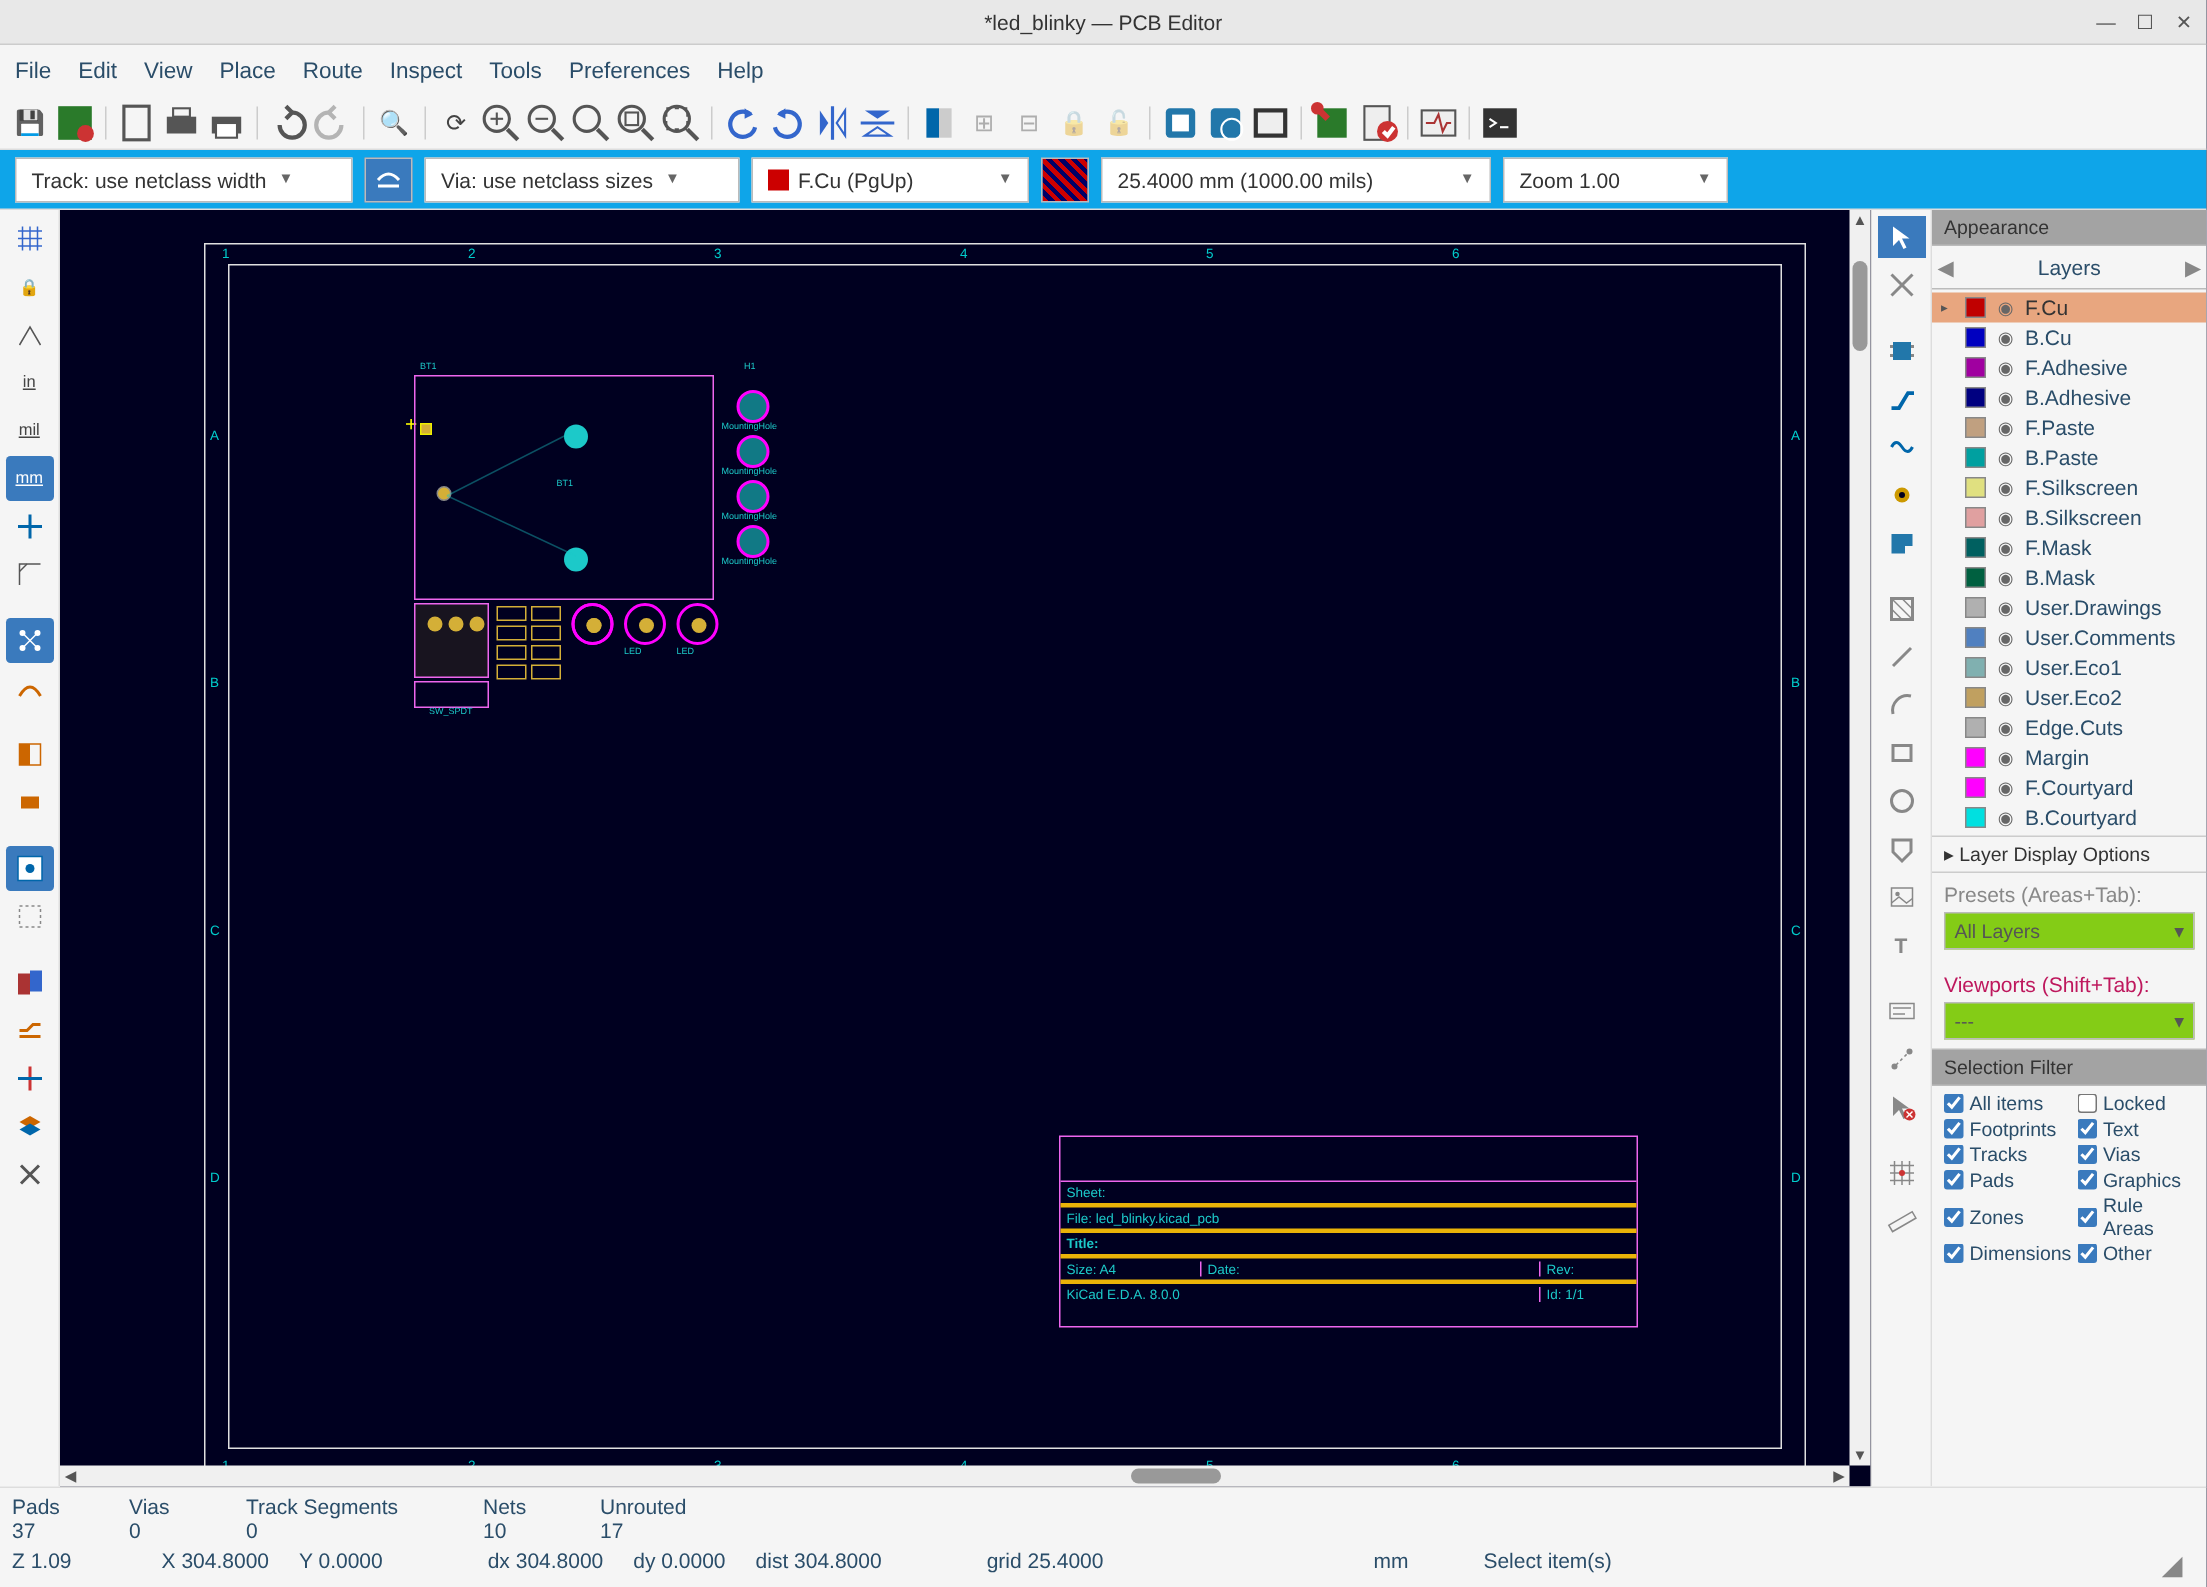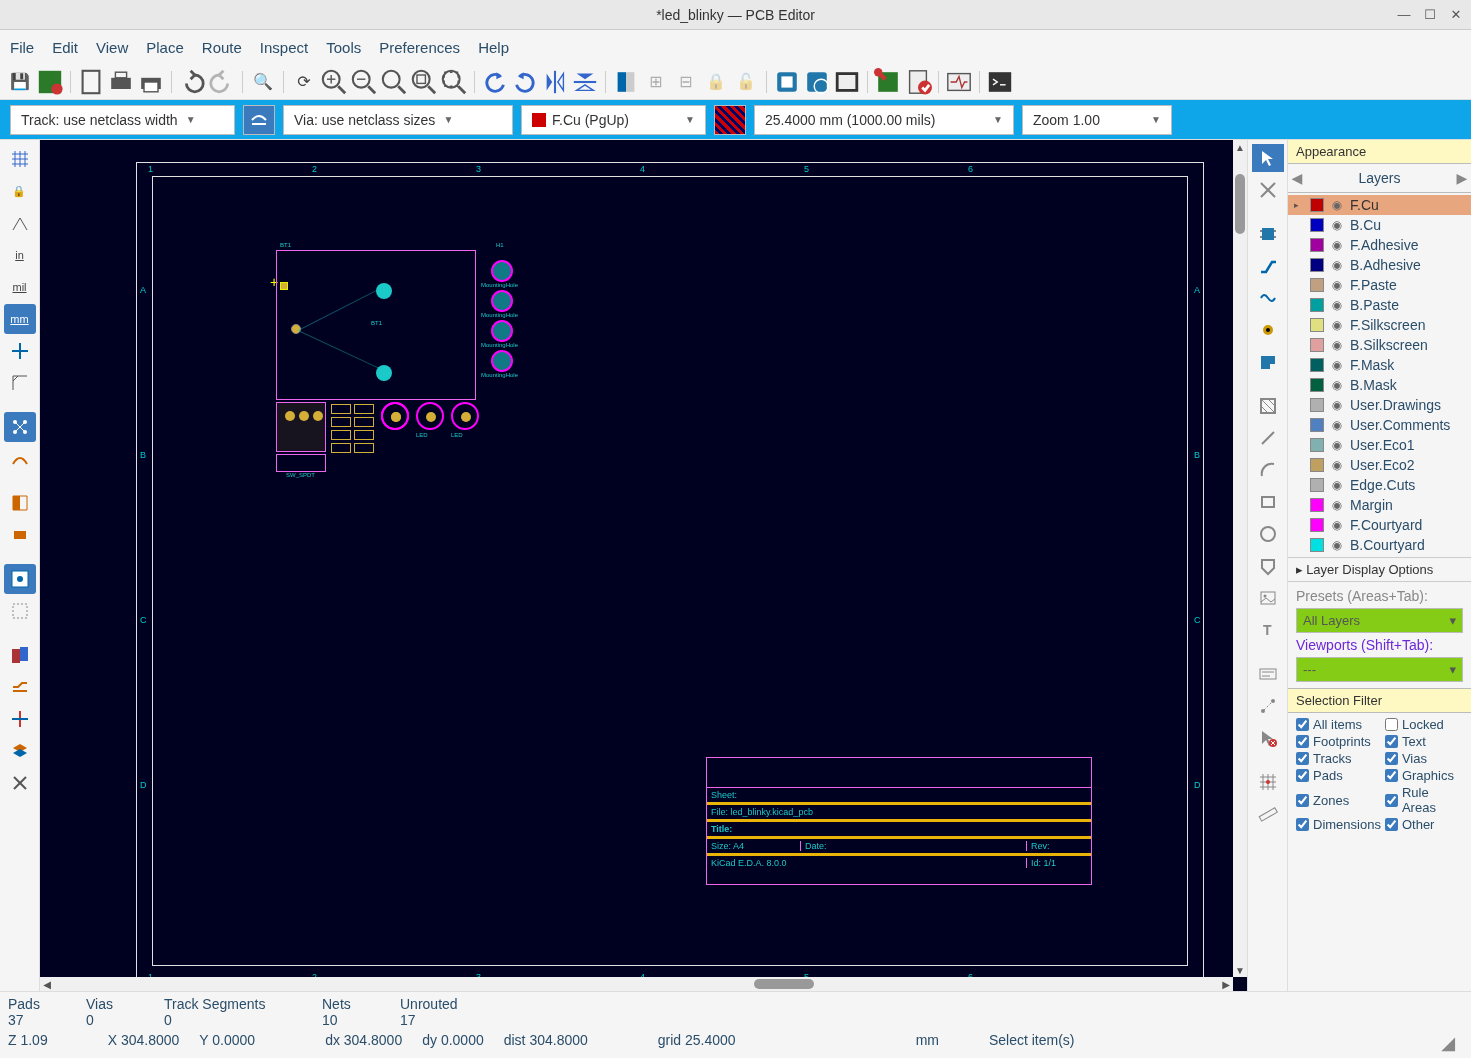--- a/index.html
+++ b/index.html
@@ -14,21 +14,21 @@
 .menubar span { cursor: pointer; }
 
 .toolbar { background: #f5f5f5; height: 36px; display: flex; align-items: center; padding: 0 6px; gap: 2px; border-bottom: 1px solid #ddd; }
 .toolbar .tbtn { width: 28px; height: 28px; display: flex; align-items: center; justify-content: center; font-size: 16px; color: #444; cursor: pointer; }
 .toolbar .sep { width: 1px; height: 22px; background: #ccc; margin: 0 4px; }
 
 .dropbar { background: #0ea5e9; height: 40px; display: flex; align-items: center; padding: 0 10px; gap: 8px; border-bottom: 1px solid #ddd; }
 .dropbar .dd { border: 1px solid #bbb; background: #fff; height: 30px; display: flex; align-items: center; padding: 0 10px; font-size: 14px; color: #333; position: relative; }
 .dropbar .dd .caret { margin-left: 8px; color: #666; font-size: 10px; }
 .dropbar .dd.track { width: 225px; }
-.dropbar .dd.via { width: 230px; }
+.dropbar .dd.via { width: 210px; }
 .dropbar .dd.layer { width: 185px; }
 .dropbar .dd.grid { width: 260px; }
 .dropbar .dd.zoom { width: 150px; }
 .dropbar .iconbtn { width: 32px; height: 30px; border: 1px solid #bbb; background: #fff; display: flex; align-items: center; justify-content: center; }
 .dropbar .layer .sw { width: 14px; height: 14px; background: #c00; margin-right: 6px; }
 .dropbar .hatch { width: 32px; height: 30px; background: repeating-linear-gradient(45deg, #c00, #c00 3px, #006 3px, #006 6px); border: 1px solid #bbb; }
 
 .workarea { flex: 1; display: flex; background: #fff; overflow: hidden; }
 
 .left-tools { width: 40px; background: #f5f5f5; display: flex; flex-direction: column; align-items: center; padding-top: 4px; gap: 2px; border-right: 1px solid #ddd; }
@@ -68,21 +68,21 @@
 .vscroll { position: absolute; right: 0; top: 0; bottom: 14px; width: 14px; background: #f0f0f0; display:flex; flex-direction:column;}
 .vscroll .thumb { background: #999; height: 60px; width: 10px; margin: 2px; border-radius: 5px; }
 .vscroll .arrow { height:14px; display:flex; align-items:center; justify-content:center; font-size:10px; color:#555;}
 
 .right-tools { width: 40px; background: #f5f5f5; display: flex; flex-direction: column; align-items: center; padding-top: 4px; gap: 4px; border-left: 1px solid #ddd; }
 .right-tools .rbtn { width: 32px; height: 28px; display: flex; align-items: center; justify-content: center; cursor: pointer; }
 .right-tools .rbtn.active { background: #3a7abd; }
 .right-tools .rbtn svg { width:20px; height:20px; }
 
 .right-panel { width: 184px; background: #f5f5f5; display: flex; flex-direction: column; border-left: 1px solid #ddd; font-size: 14px; }
-.right-panel .panel-h { background: #fef9c3; padding: 4px 8px; font-size: 13px; border-bottom: 1px solid #bbb; color: #333; }
+.right-panel .panel-h { background: #a3a3a3; padding: 4px 8px; font-size: 13px; border-bottom: 1px solid #bbb; color: #333; }
 .right-panel .tab-head { display: flex; align-items: center; border-bottom: 1px solid #bbb; }
 .right-panel .tab-head .tab { flex: 1; text-align: center; padding: 6px 0; color: #2a4d69; }
 .right-panel .tab-head .arrow { width: 18px; text-align: center; color: #888; cursor:pointer; }
 .right-panel .layers { flex:0 0 auto; overflow-y: auto; padding: 2px 0; }
 .right-panel .layer-row { display: flex; align-items: center; gap: 6px; padding: 2px 6px; font-size: 14px; color: #2a4d69; }
 .right-panel .layer-row.active { background: #e8a67f; color: #333; }
 .right-panel .layer-row .tri { width: 10px; font-size: 9px; color: #555; }
 .right-panel .layer-row .sw { width: 14px; height: 14px; border: 1px solid #888; flex-shrink: 0; }
 .right-panel .layer-row .vis { width: 14px; height: 14px; flex-shrink:0; font-size:12px; color:#666; display:flex;align-items:center;justify-content:center;}
 .right-panel .ldopt { padding: 4px 8px; font-size: 13px; border-top: 1px solid #ccc; cursor:pointer;}
@@ -798,21 +798,21 @@
           <span>B.Courtyard</span>
         </div>
       </div>
     <div class="ldopt">▸ <span>Layer Display Options</span></div>
     <div class="presets">
       <div style="color:#888">Presets (Areas+Tab):</div>
       <div class="combo">
           <span>All Layers</span>
           <span>▾</span>
         </div>
-      <div style="color:#6d28d9;margin-top:4px">Viewports (Shift+Tab):</div>
+      <div style="color:#be185d;margin-top:15px">Viewports (Shift+Tab):</div>
       <div class="combo">
           <span>---</span>
           <span>▾</span>
         </div>
     </div>
     <div class="selfilter">
       <div class="panel-h">Selection Filter</div>
       <div class="grid" id="selfilter-grid">
           <label><input type="checkbox" checked="" style=""> All items</label>
           <label><input type="checkbox" style=""> Locked</label>

